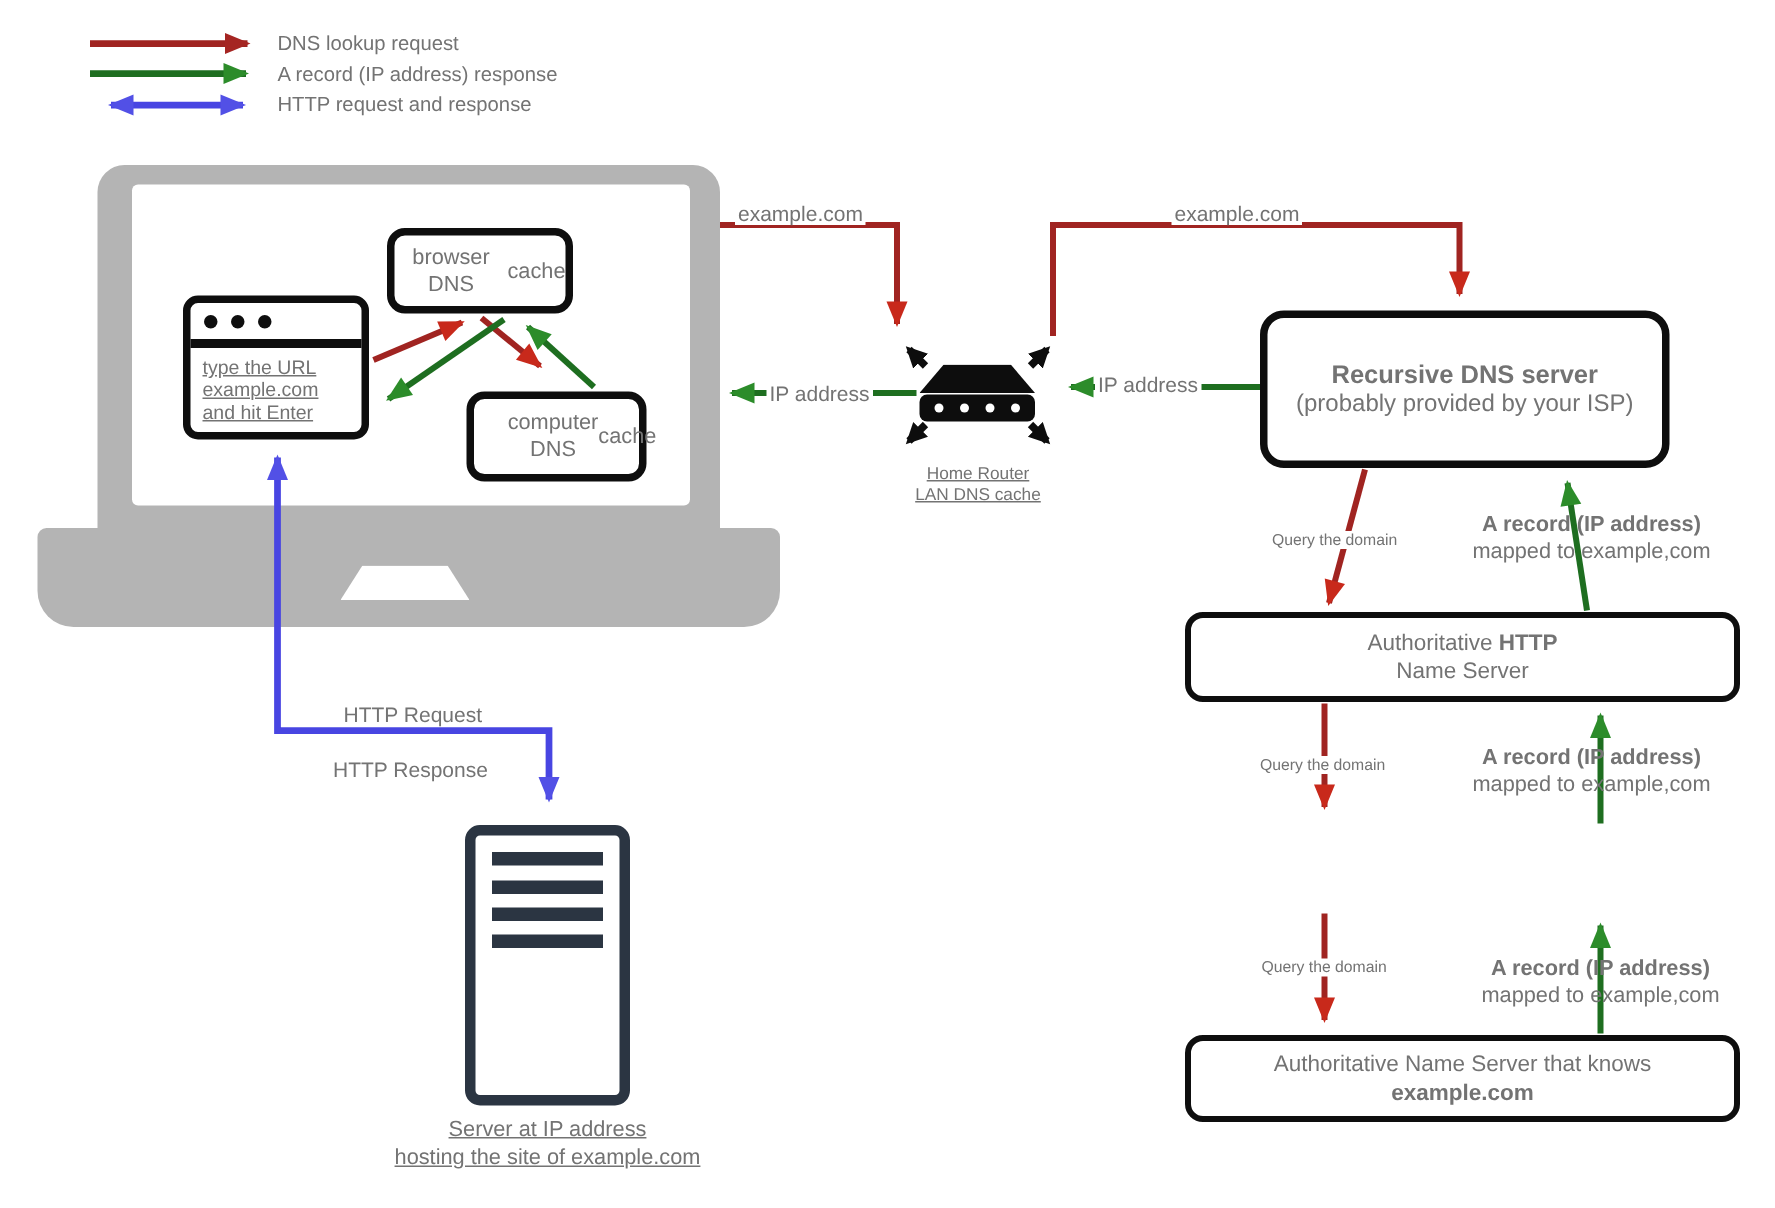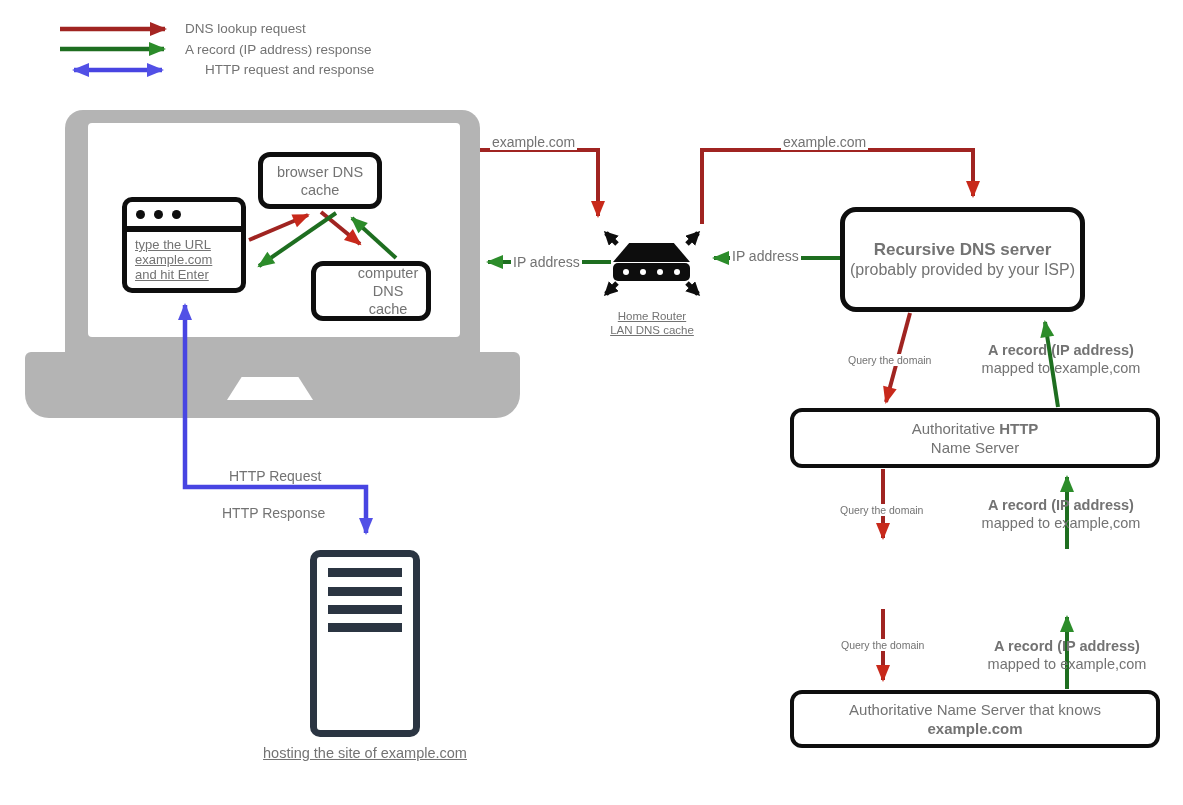--- a/index.html
+++ b/index.html
@@ -21,55 +21,55 @@
                border-radius:6px 6px 24px 24px;}
   .laptop-notch{left:227px;top:377px;width:86px;height:23px;background:#fff;
                 clip-path:polygon(17% 0,83% 0,100% 100%,0 100%);}
   .browser-window{left:122px;top:197px;width:124px;height:96px;background:#fff;
                   border:5px solid #0e0e0e;border-radius:10px;box-sizing:border-box;z-index:2;}
   .browser-titlebar{height:24px;border-bottom:6px solid #0e0e0e;display:flex;align-items:center;
                     padding-left:9px;gap:9px;}
   .dot{width:9px;height:9px;border-radius:50%;background:#0e0e0e;}
   .browser-text{padding:5px 2px 0 8px;font-size:13px;line-height:15px;}
   .cache-box{position:absolute;background:#fff;border:5px solid #0e0e0e;border-radius:12px;
-             box-sizing:border-box;display:flex;flex-direction:column;align-items:center;
+             box-sizing:border-box;display:flex;flex-direction:row;align-items:center;
              justify-content:center;font-size:14.5px;line-height:18px;text-align:center;z-index:2;}
   
   .router-roof{left:613px;top:243px;width:77px;height:19px;background:#0d0d0d;
                clip-path:polygon(21% 0,79% 0,100% 100%,0 100%);}
   .router-body{left:613px;top:263px;width:77px;height:18px;background:#0d0d0d;border-radius:5px;
                display:flex;align-items:center;justify-content:center;gap:11px;}
   .router-body .dot{width:6px;height:6px;background:#fff;}
   .router-label{left:590px;top:310px;width:124px;text-align:center;font-size:11.5px;line-height:13.5px;}
   
   .srv-box{position:absolute;background:#fff;border:4px solid #0e0e0e;border-radius:12px;
            box-sizing:border-box;display:flex;flex-direction:column;align-items:center;
            justify-content:center;text-align:center;font-size:15px;line-height:19px;z-index:2;}
-  .recursive-box{left:840px;top:207px;width:245px;height:105px;border-width:5px;border-radius:16px;}
+  .recursive-box{left:840px;top:207px;width:273px;height:105px;border-width:5px;border-radius:16px;}
   .recursive-box .title{font-size:17px;font-weight:bold;line-height:21px;}
   .recursive-box .subtitle{font-size:16px;line-height:20px;}
   .root-box{left:790px;top:408px;width:370px;height:60px;}
   .tld-box{left:790px;top:550px;width:370px;height:58px;}
   .auth-box{left:790px;top:690px;width:370px;height:58px;}
   
   .server-icon{left:310px;top:550px;width:110px;height:187px;border:7px solid #2b3542;
                border-radius:10px;box-sizing:border-box;background:#fff;}
   .server-bar{position:absolute;left:11px;width:74px;height:9px;background:#2b3542;}
   .server-caption{left:240px;top:744px;width:250px;text-align:center;font-size:14.5px;line-height:18.5px;}
   .a-record{position:absolute;width:180px;text-align:center;font-size:14.5px;line-height:18px;z-index:10;}
   svg.arrows{position:absolute;left:0;top:0;z-index:5;pointer-events:none;}
 </style>
 </head>
 <body>
 
 <div class="canvas">
 
   <div class="legend-label" style="left:185px;top:21px;">DNS lookup request</div>
   <div class="legend-label" style="left:185px;top:42px;">A record (IP address) response</div>
-  <div class="legend-label" style="left:185px;top:62px;margin-left:20px;">HTTP request and response</div>
+  <div class="legend-label" style="left:185px;top:62px;">HTTP request and response</div>
 
   <div class="abs laptop-screen"></div>
   <div class="abs laptop-screen-inner"></div>
   <div class="abs laptop-base"></div>
   <div class="abs laptop-notch"></div>
 
   <div class="abs browser-window">
     <div class="browser-titlebar">
       <span class="dot"></span>
       <span class="dot"></span>
@@ -119,20 +119,21 @@
     <div class="b">example.com</div>
   </div>
 
   <div class="abs server-icon">
     <div class="server-bar" style="top:11px;"></div>
     <div class="server-bar" style="top:30px;"></div>
     <div class="server-bar" style="top:48px;"></div>
     <div class="server-bar" style="top:66px;"></div>
   </div>
   <div class="abs server-caption">
+    <div>Server at IP address</div>
     <div>hosting the site of example.com</div>
   </div>
 
   <svg class="arrows" width="1183" height="805" viewBox="0 0 1183 805">
     <defs>
       <marker id="hRed" markerUnits="userSpaceOnUse" markerWidth="20" markerHeight="16" refX="16" refY="8" orient="auto">
           <path d="M1,1 L18,8 L1,15 z" fill="#c8291b"></path>
         </marker>
       <marker id="hRedD" markerUnits="userSpaceOnUse" markerWidth="20" markerHeight="16" refX="16" refY="8" orient="auto">
           <path d="M1,1 L18,8 L1,15 z" fill="#a52522"></path>

